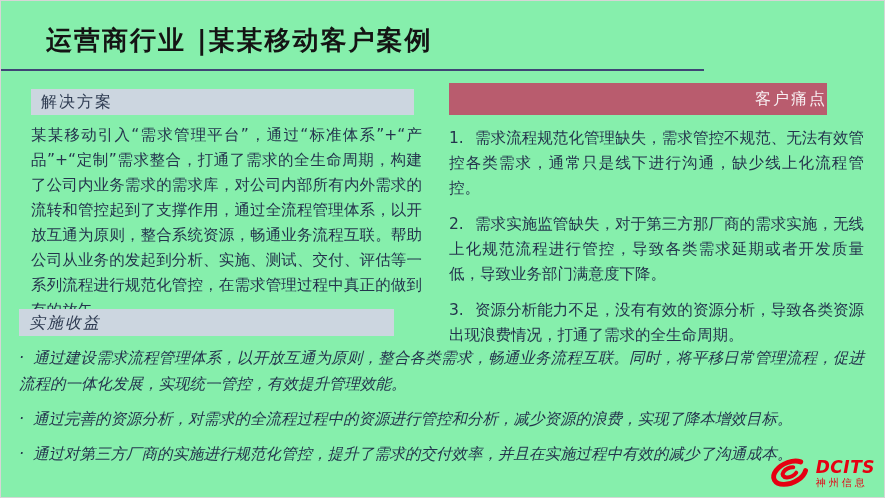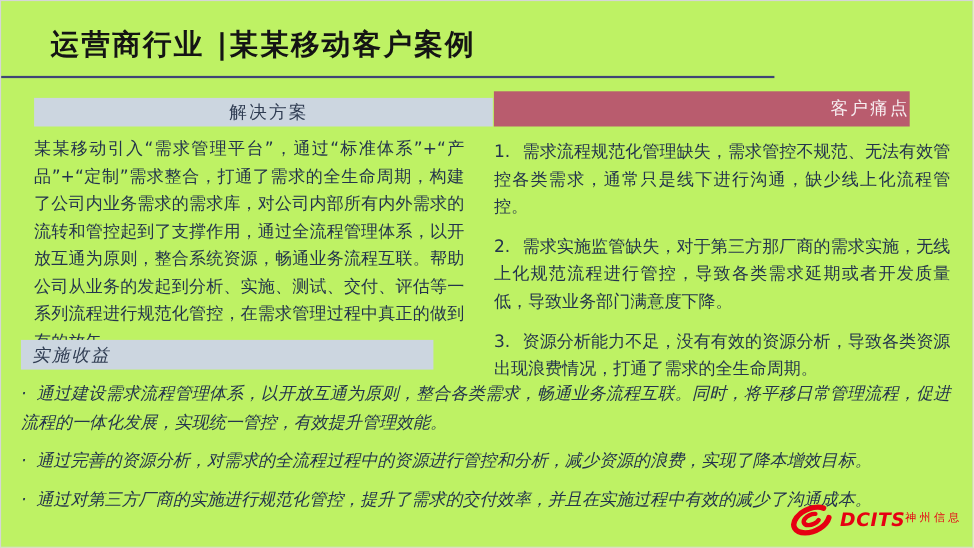--- a/index.html
+++ b/index.html
@@ -1,19 +1,19 @@
 <!DOCTYPE html>
 <html><head>
 <meta charset="utf-8">
 <style>
   html,body{margin:0;padding:0;background:#ffffff;}
   .slide{
     position:relative;
     width:885px;height:498px;
-    background:#bef264;
+    background:#86efac;
     border:1px solid #d6d6d6;
     box-sizing:border-box;
     overflow:hidden;
     font-family:"DejaVu Sans","Liberation Sans",sans-serif;
   }
   .slide-title{
     position:absolute;left:45px;top:22px;
     font-size:26px;font-weight:bold;color:#141414;
     letter-spacing:2px;white-space:nowrap;
   }
@@ -41,36 +41,36 @@
     padding-left:12px;
     box-sizing:border-box;
   }
   .body-text{
     color:#24344d;
     font-size:15.5px;
     line-height:25px;
     text-align:justify;
   }
   .col-left{position:absolute;left:30px;top:88px;width:391px;}
-  .col-left .section-header{width:417px;text-align:center;}
+  .col-left .section-header{width:383px;}
   .col-left .body-text{margin-top:8px;width:391px;}
   .col-right{position:absolute;left:448px;top:82px;width:415px;}
   .col-right .pain-header{width:378px;text-align:right;}
   .pain-item{margin-top:11px;display:block;}
   .pain-item .num{display:inline-block;min-width:26px;}
   .benefits{position:absolute;left:18px;top:308px;width:845px;font-style:italic;}
   .benefits .section-header{width:375px;height:27px;line-height:27px;}
   .benefit-item{margin-top:9px;font-size:15.5px;line-height:26px;color:#24344d;text-align:justify;}
   .benefit-item .bullet{display:inline-block;width:14px;}
   .logo{
     position:absolute;right:9px;bottom:7px;
     display:flex;align-items:center;gap:5px;
   }
   .logo-mark{width:44px;height:34px;}
-  .logo-text{display:flex;line-height:1;}
+  .logo-text{display:flex;flex-direction:column;line-height:1;}
   .logo-brand{
     color:#e60012;font-size:17px;font-weight:bold;
     font-style:italic;letter-spacing:0.5px;
   }
   .logo-company{
     color:#e60012;font-size:10px;letter-spacing:3px;margin-top:2px;
   }
 </style>
 </head>
 <body>

